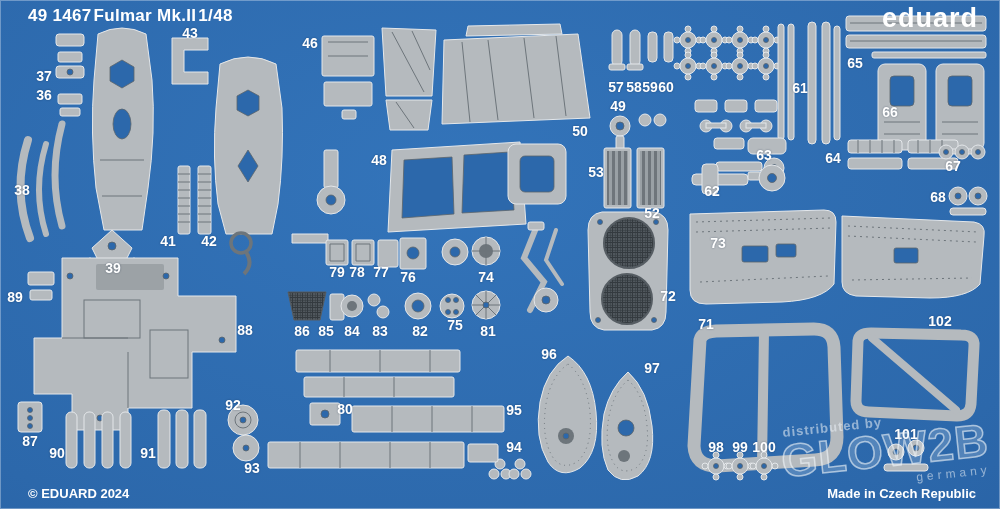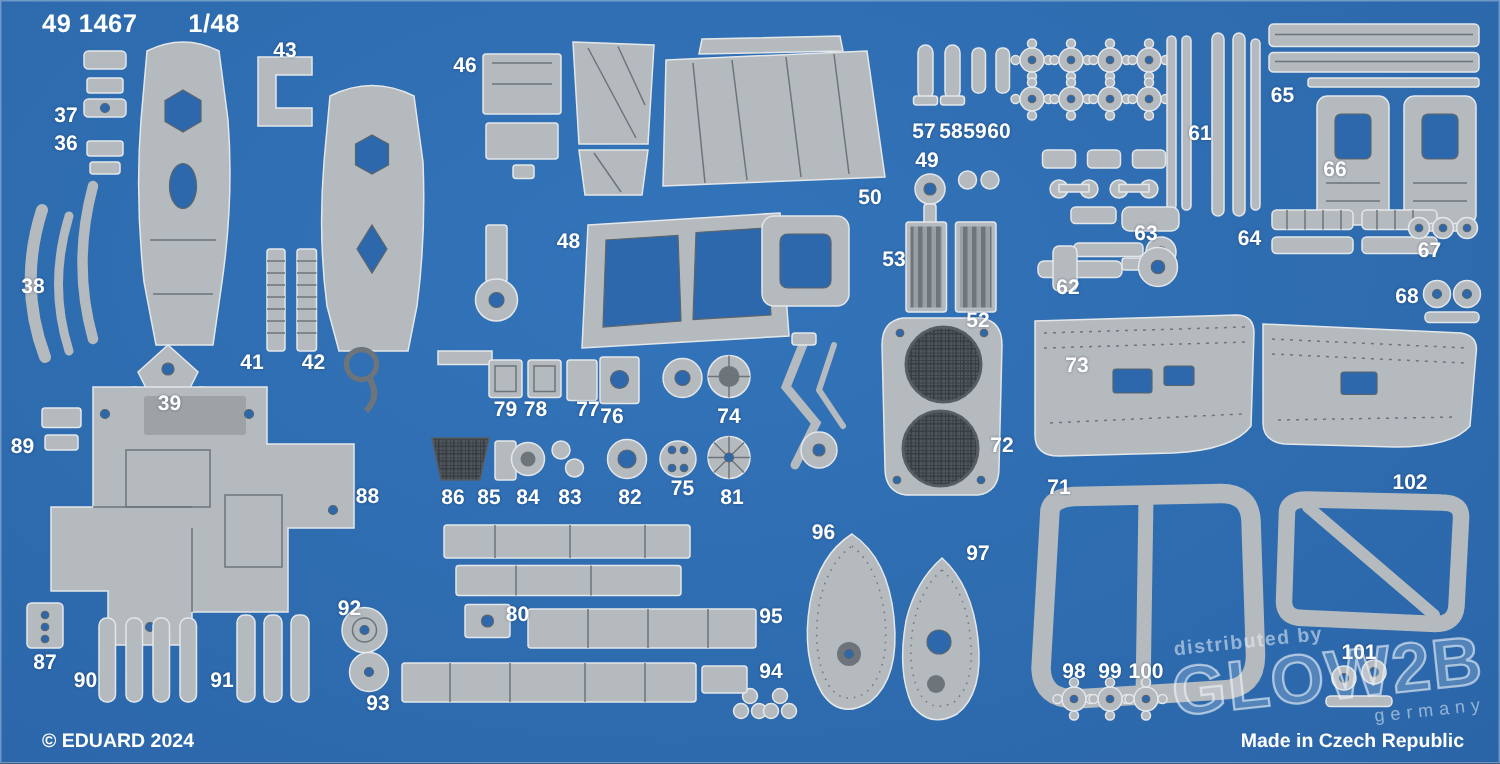--- a/index.html
+++ b/index.html
@@ -17,21 +17,21 @@
     background:radial-gradient(120% 140% at 45% 35%, #3374ba 0%, #2c68ab 55%, #23589a 100%);
     box-shadow:inset 0 0 0 1px rgba(235,242,248,.35);
   }
   svg{position:absolute;left:0;top:0;}
   .p{fill:var(--part-fill);stroke:var(--part-stroke);stroke-width:1;}
   .hole{fill:var(--bg-flat);stroke:#5c646b;stroke-width:.8;}
   .dk{fill:var(--part-dark);}
   .ln{fill:none;stroke:var(--part-dark);stroke-width:1;}
   .fr{fill:none;stroke:var(--part-fill);stroke-linecap:round;}
   .frd{fill:none;stroke:var(--part-dark);}
-  .header{position:absolute;top:6px;left:28px;display:flex;gap:34px;color:#fff;font-size:17px;font-weight:bold;letter-spacing:.3px;}
+  .header{position:absolute;top:6px;left:28px;display:flex;gap:2px;color:#fff;font-size:17px;font-weight:bold;letter-spacing:.3px;}
   .brand{position:absolute;top:5px;right:22px;color:#fff;font-size:27px;font-weight:bold;letter-spacing:1px;line-height:1;}
   .footer-left{position:absolute;bottom:8px;left:28px;color:#fff;font-size:13px;font-weight:bold;}
   .footer-right{position:absolute;bottom:8px;right:24px;color:#fff;font-size:13px;font-weight:bold;}
   .labels{position:absolute;inset:0;pointer-events:none;}
   .part-label{
     position:absolute;transform:translate(-50%,-50%);
     color:var(--label-color);font-size:14px;font-weight:bold;white-space:nowrap;
     text-shadow:0 0 2px rgba(10,30,60,.45);
   }
   .watermark{
@@ -377,21 +377,21 @@
       <span class="part-label" style="left: 855px; top: 63px;">65</span>
       <span class="part-label" style="left: 890px; top: 112px;">66</span>
       <span class="part-label" style="left: 953px; top: 166px;">67</span>
       <span class="part-label" style="left: 938px; top: 197px;">68</span>
       <span class="part-label" style="left: 706px; top: 324px;">71</span>
       <span class="part-label" style="left: 668px; top: 296px;">72</span>
       <span class="part-label" style="left: 718px; top: 243px;">73</span>
       <span class="part-label" style="left: 486px; top: 277px;">74</span>
       <span class="part-label" style="left: 455px; top: 277px; margin-top: 48px;">75</span>
       <span class="part-label" style="left: 408px; top: 277px;">76</span>
-      <span class="part-label" style="left: 381px; top: 272px; margin-left: 11px;">77</span>
+      <span class="part-label" style="left: 381px; top: 272px;">77</span>
       <span class="part-label" style="left: 357px; top: 272px;">78</span>
       <span class="part-label" style="left: 337px; top: 272px;">79</span>
       <span class="part-label" style="left: 345px; top: 409px;">80</span>
       <span class="part-label" style="left: 488px; top: 331px;">81</span>
       <span class="part-label" style="left: 420px; top: 331px;">82</span>
       <span class="part-label" style="left: 380px; top: 331px;">83</span>
       <span class="part-label" style="left: 352px; top: 331px;">84</span>
       <span class="part-label" style="left: 326px; top: 331px;">85</span>
       <span class="part-label" style="left: 302px; top: 331px;">86</span>
       <span class="part-label" style="left: 30px; top: 441px;">87</span>
@@ -407,23 +407,25 @@
       <span class="part-label" style="left: 652px; top: 368px;">97</span>
       <span class="part-label" style="left: 716px; top: 447px;">98</span>
       <span class="part-label" style="left: 740px; top: 447px;">99</span>
       <span class="part-label" style="left: 764px; top: 447px;">100</span>
       <span class="part-label" style="left: 906px; top: 434px;">101</span>
       <span class="part-label" style="left: 940px; top: 321px;">102</span>
     </div>
 
   <div class="header">
     <span>49 1467</span>
+    <span>Fulmar Mk.II</span>
     <span>1/48</span>
   </div>
 
+  <div class="brand">eduard</div>
 
   <div class="watermark">
     <div class="wm-small">distributed by</div>
     <div class="wm-big">GLOW2B</div>
     <div class="wm-country">germany</div>
   </div>
 
   <div class="footer-left">© EDUARD 2024</div>
   <div class="footer-right">Made in Czech Republic</div>
 </div>

